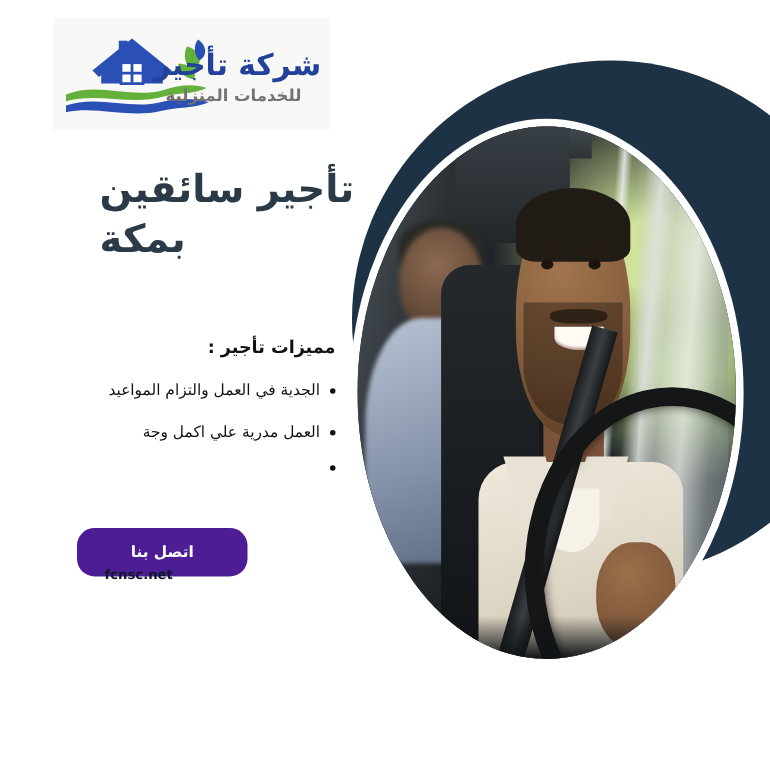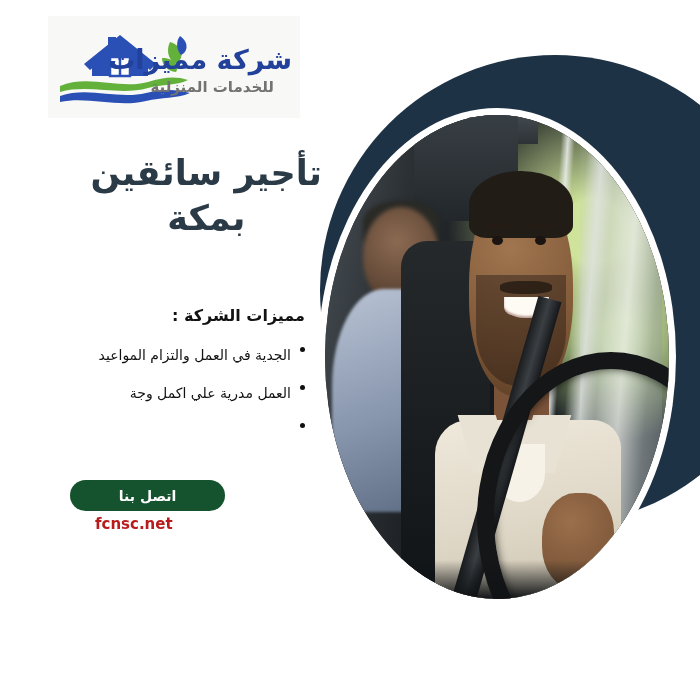--- a/index.html
+++ b/index.html
@@ -204,63 +204,63 @@
   .logo-sub{
     position:absolute;right:26px;top:62px;
     font-size:15px;font-weight:bold;color:#737373;
     white-space:nowrap;direction:rtl;
   }
   .logo-mark{position:absolute;left:10px;top:8px;width:140px;height:86px;}
 
   
   .headline{
     position:absolute;right:378px;top:128px;
-    z-index:6;text-align:center;direction:rtl;
+    z-index:6;text-align:left;direction:rtl;
     color:#2b3a47;font-weight:bold;
     font-size:35px;line-height:1.28;
     letter-spacing:-0.5px;
     white-space:pre-line;
   }
 
   
   .features{
     position:absolute;right:395px;top:306px;
     z-index:6;direction:rtl;text-align:right;
   }
   .features-title{
     font-size:16px;font-weight:bold;color:#121212;
     margin:0 0 22px 0;
   }
   .feature-row{
-    display:flex;align-items:flex-start;justify-content:flex-start;
+    display:flex;align-items:center;justify-content:flex-start;
     gap:9px;margin-bottom:22px;
   }
   .feature-bullet{
     width:5px;height:5px;border-radius:50%;
     background:#101010;flex:none;
   }
   .feature-text{
     font-size:14px;color:#111111;white-space:nowrap;
   }
 
   
   .cta{
     position:absolute;left:70px;top:480px;z-index:6;
-    width:155px;height:31px;
+    width:155px;height:44px;
     border-radius:16px;
-    background:#14532d;
+    background:#4c1d95;
     color:#ffffff;
     font-size:14px;font-weight:bold;
     display:flex;align-items:center;justify-content:center;
     direction:rtl;border:none;cursor:pointer;
     font-family:"DejaVu Sans","Liberation Sans",sans-serif;
   }
   .url{
     position:absolute;left:95px;top:515px;z-index:6;
-    font-size:15px;font-weight:bold;color:#b91c1c;
+    font-size:12px;font-weight:bold;color:#0f172a;
     direction:ltr;
   }
 </style>
 </head>
 <body>
 
 <div class="poster">
 
   <div class="navy-circle"></div>
 
@@ -317,30 +317,30 @@
         <line x1="52" y1="42.5" x2="72" y2="42.5" stroke="#2a4fb5" stroke-width="2.5"></line>
 
         <path d="M112 18 C125 22 127 34 118 40 C110 36 108 26 112 18 Z" fill="#63b13b"></path>
         <path d="M122 12 C131 18 130 28 123 31 C118 25 118 17 122 12 Z" fill="#2a4fb5"></path>
         <path d="M104 34 C116 34 122 42 118 48 C109 47 104 41 104 34 Z" fill="#63b13b"></path>
 
         <path d="M2 62 C30 50 62 66 90 58 C106 53 118 52 130 56 C118 62 104 60 90 64 C62 72 30 60 2 68 Z" fill="#63b13b"></path>
 
         <path d="M2 72 C30 62 60 76 88 69 C104 65 118 65 132 69 C118 75 104 73 88 77 C60 84 30 72 2 78 Z" fill="#2a4fb5"></path>
       </svg>
-      <div class="logo-name">شركة مميزات</div>
+      <div class="logo-name">شركة تأجير</div>
       <div class="logo-sub">للخدمات المنزلية</div>
     </div>
   </div>
 
   <h1 class="headline">تأجير سائقين
 بمكة</h1>
 
   <div class="features">
-    <div class="features-title">مميزات الشركة :</div>
+    <div class="features-title">مميزات تأجير :</div>
 
     <div class="feature-row">
       <span class="feature-bullet"></span>
       <span class="feature-text">الجدية في العمل والتزام المواعيد</span>
     </div>
 
     <div class="feature-row">
       <span class="feature-bullet"></span>
       <span class="feature-text">العمل مدرية علي اكمل وجة</span>
     </div>

